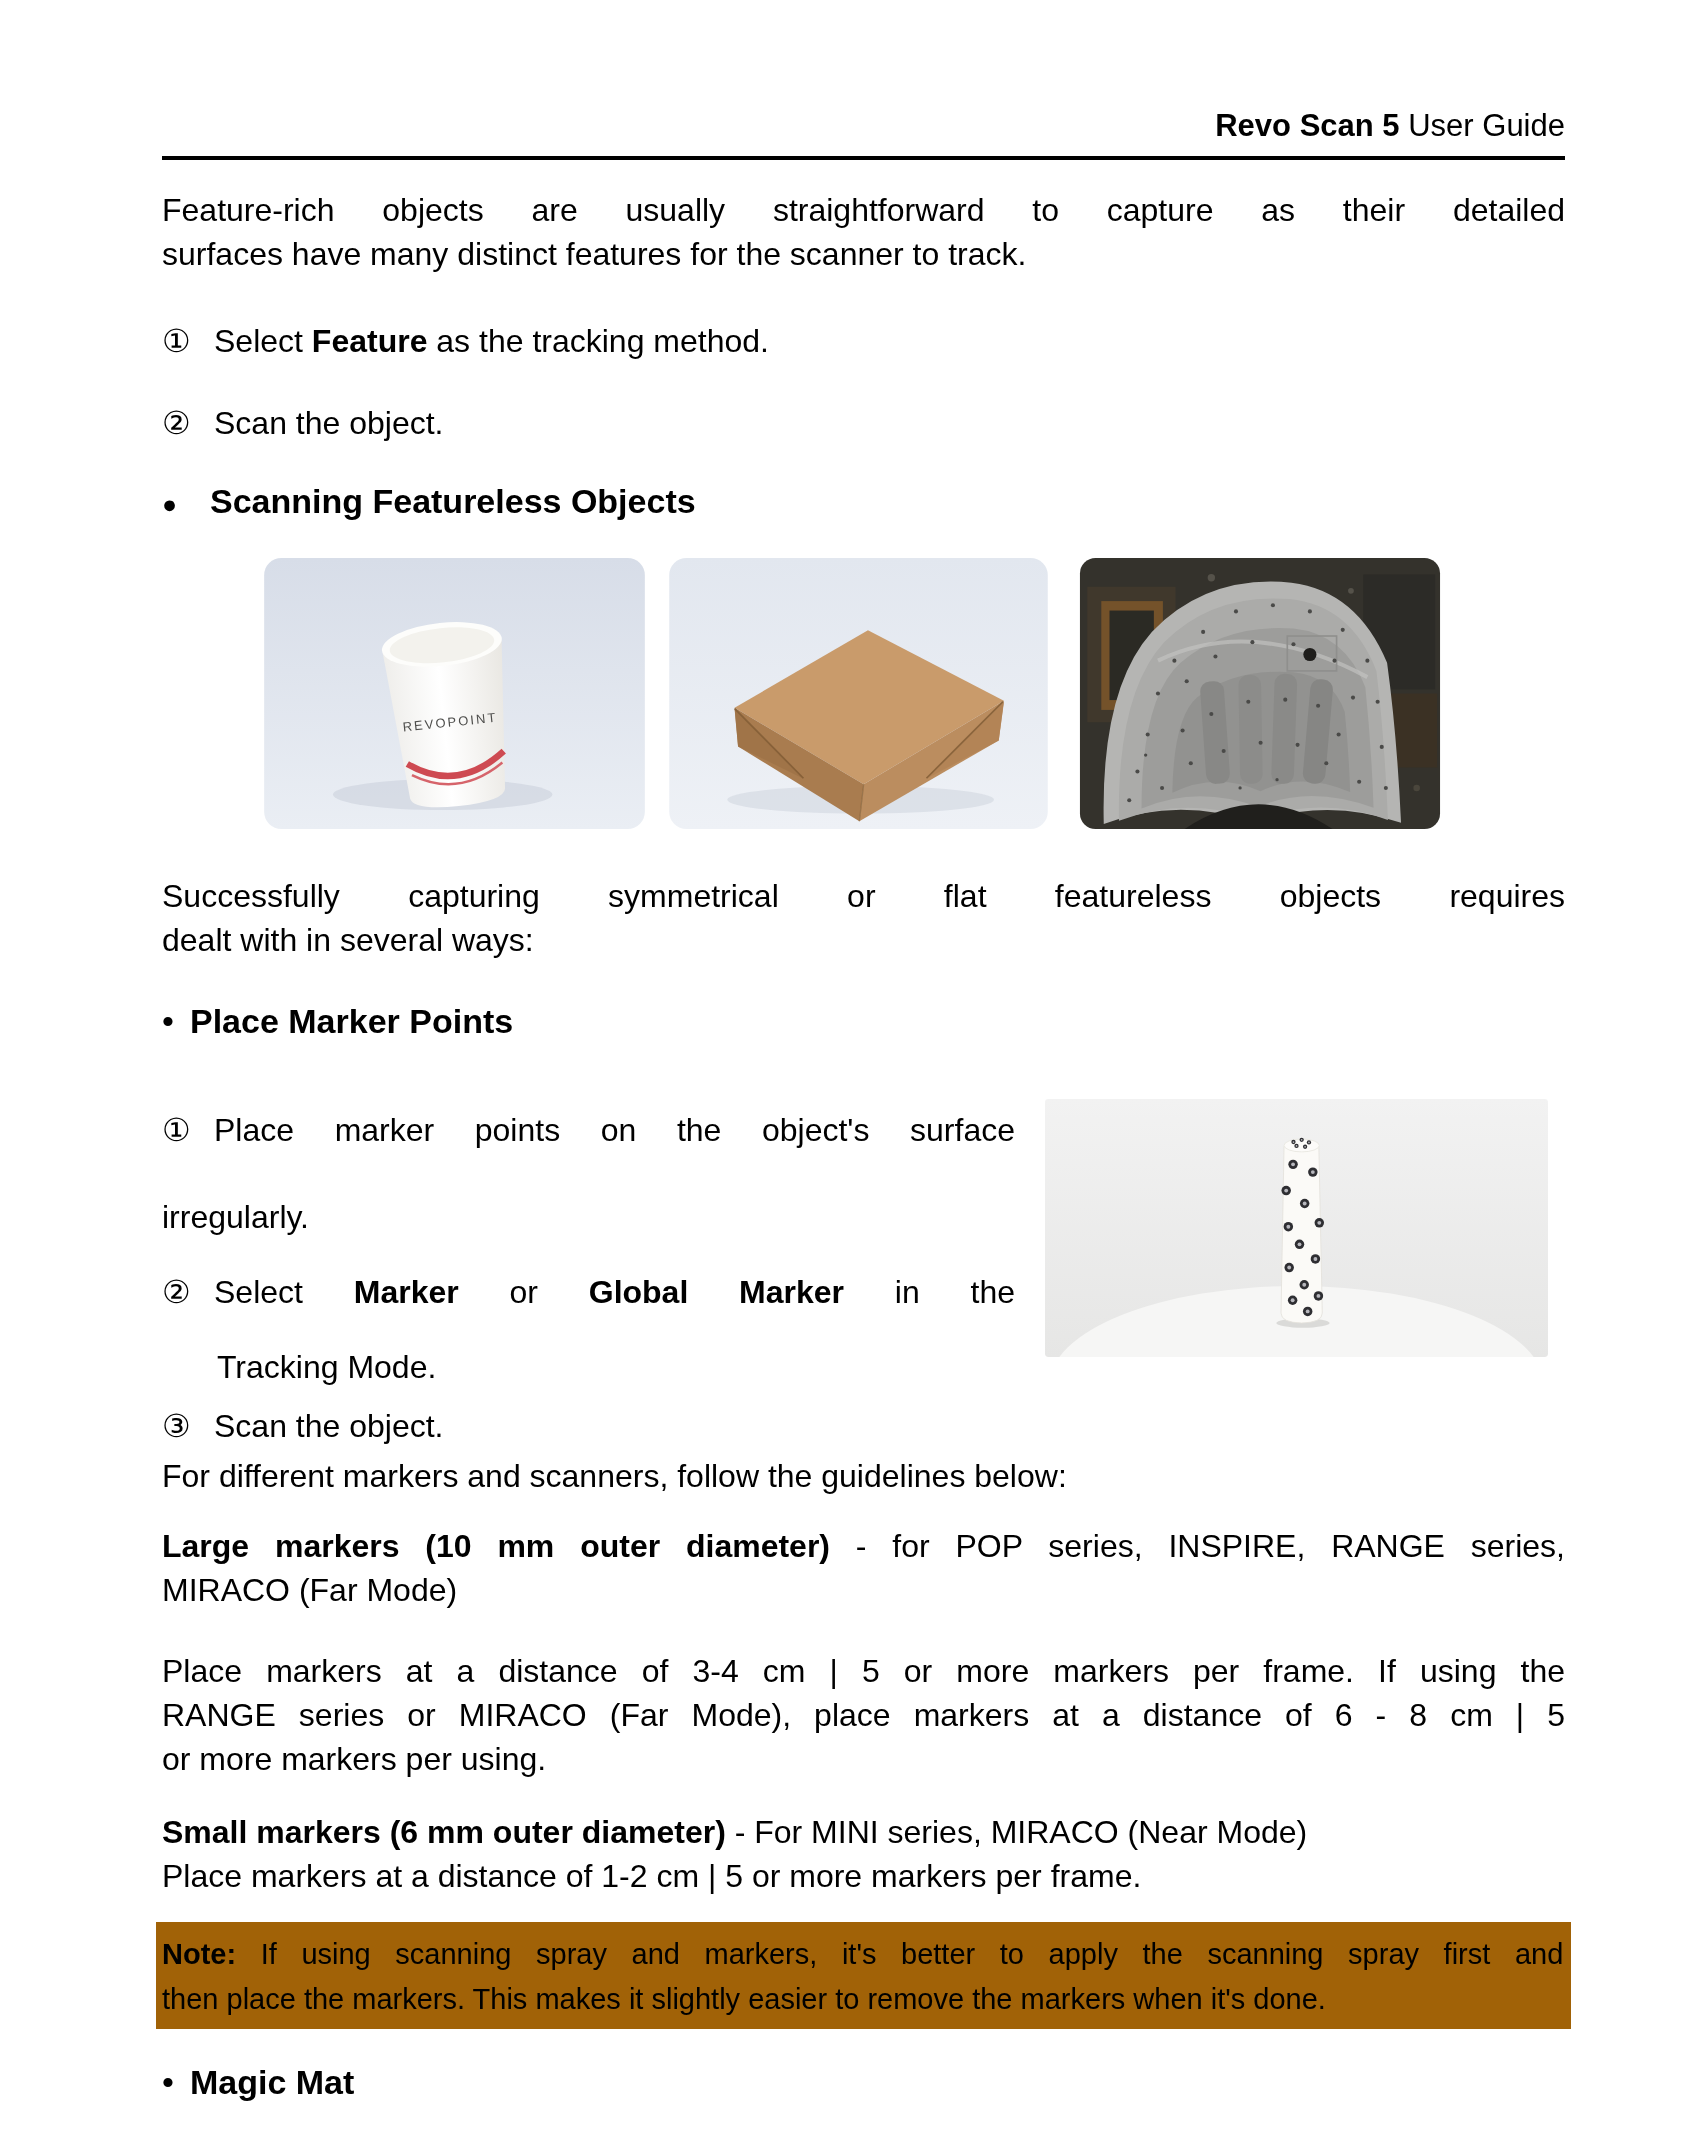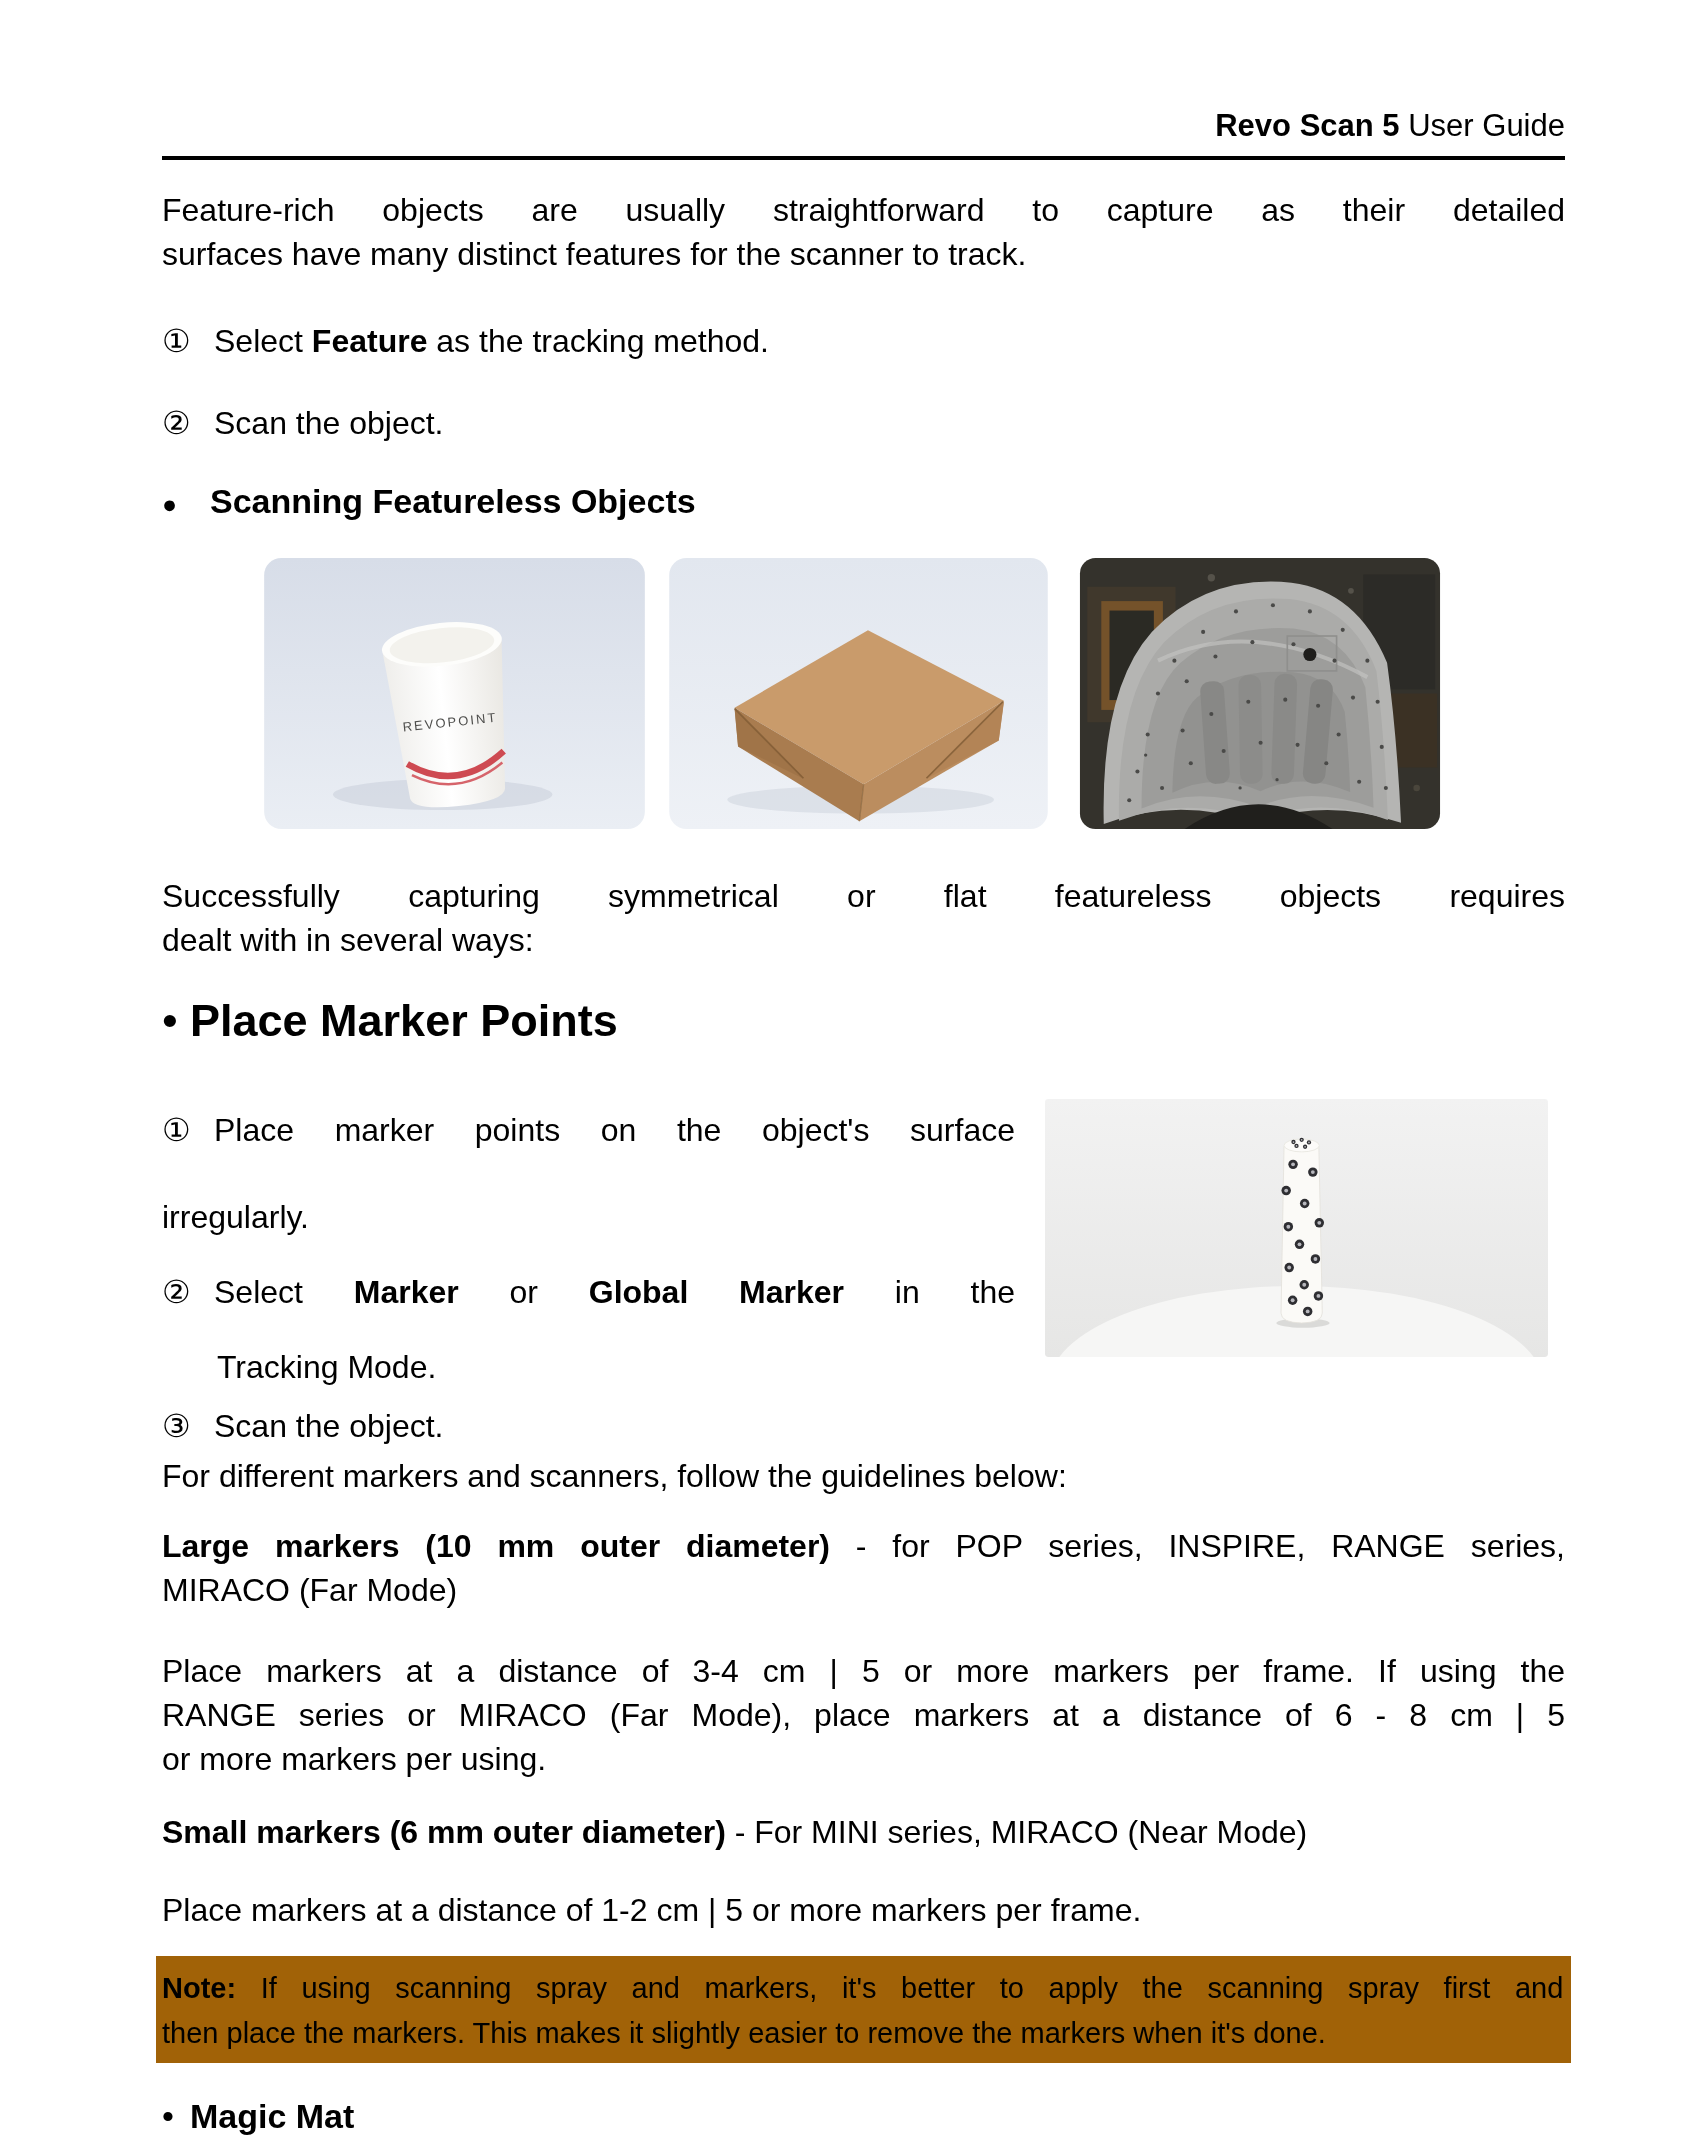--- a/index.html
+++ b/index.html
@@ -22,33 +22,33 @@
   .p-intro{margin-top:27.5px;}
   .step1{margin-top:43px;}
   .step2{margin-top:38px;}
   .num{display:inline-block;width:52px;}
   .h-big{margin-top:34px;font-size:34px;line-height:44px;font-weight:bold;}
   .bull{display:inline-block;width:48px;font-size:25px;font-weight:normal;}
   .sbull{display:inline-block;width:28px;font-weight:normal;}
   .img-row{margin-top:32px;margin-left:102px;display:flex;gap:24px;}
   .img-row svg{display:block;}
   .p-prep{margin-top:45px;}
-  .h-marker{margin-top:37px;font-size:45px;line-height:44px;font-weight:bold;}
+  .h-marker{margin-top:37px;font-size:34px;line-height:44px;font-weight:bold;}
   .marker-block{margin-top:65px;}
   .marker-block::after{content:"";display:block;clear:both;}
   .float-img{float:right;width:503px;height:258px;margin:-8.6px 17px 13px 30px;}
   .ml2{margin-top:43px;}
   .ml3{margin-top:31px;}
   .ml4{margin-top:31px;padding-left:55px;}
   .ml5{margin-top:15px;}
   .p-guide{clear:both;margin-top:6.5px;}
   .p-large{margin-top:26px;}
   .p-large-detail{margin-top:37px;}
   .p-small{margin-top:29px;}
-  .p-small-detail{margin-top:34px;}
+  .p-small-detail{}
   .note{margin-top:24px;background:#a16207;margin-left:-6px;margin-right:-6px;
         padding:9.5px 7.7px 7.7px 6px;}
   .note .nline{font-size:29px;line-height:45px;}
   .h-magic{margin-top:31px;font-size:34px;line-height:44px;font-weight:bold;}
 </style>
 </head>
 <body>
 
 <div class="page">
 

